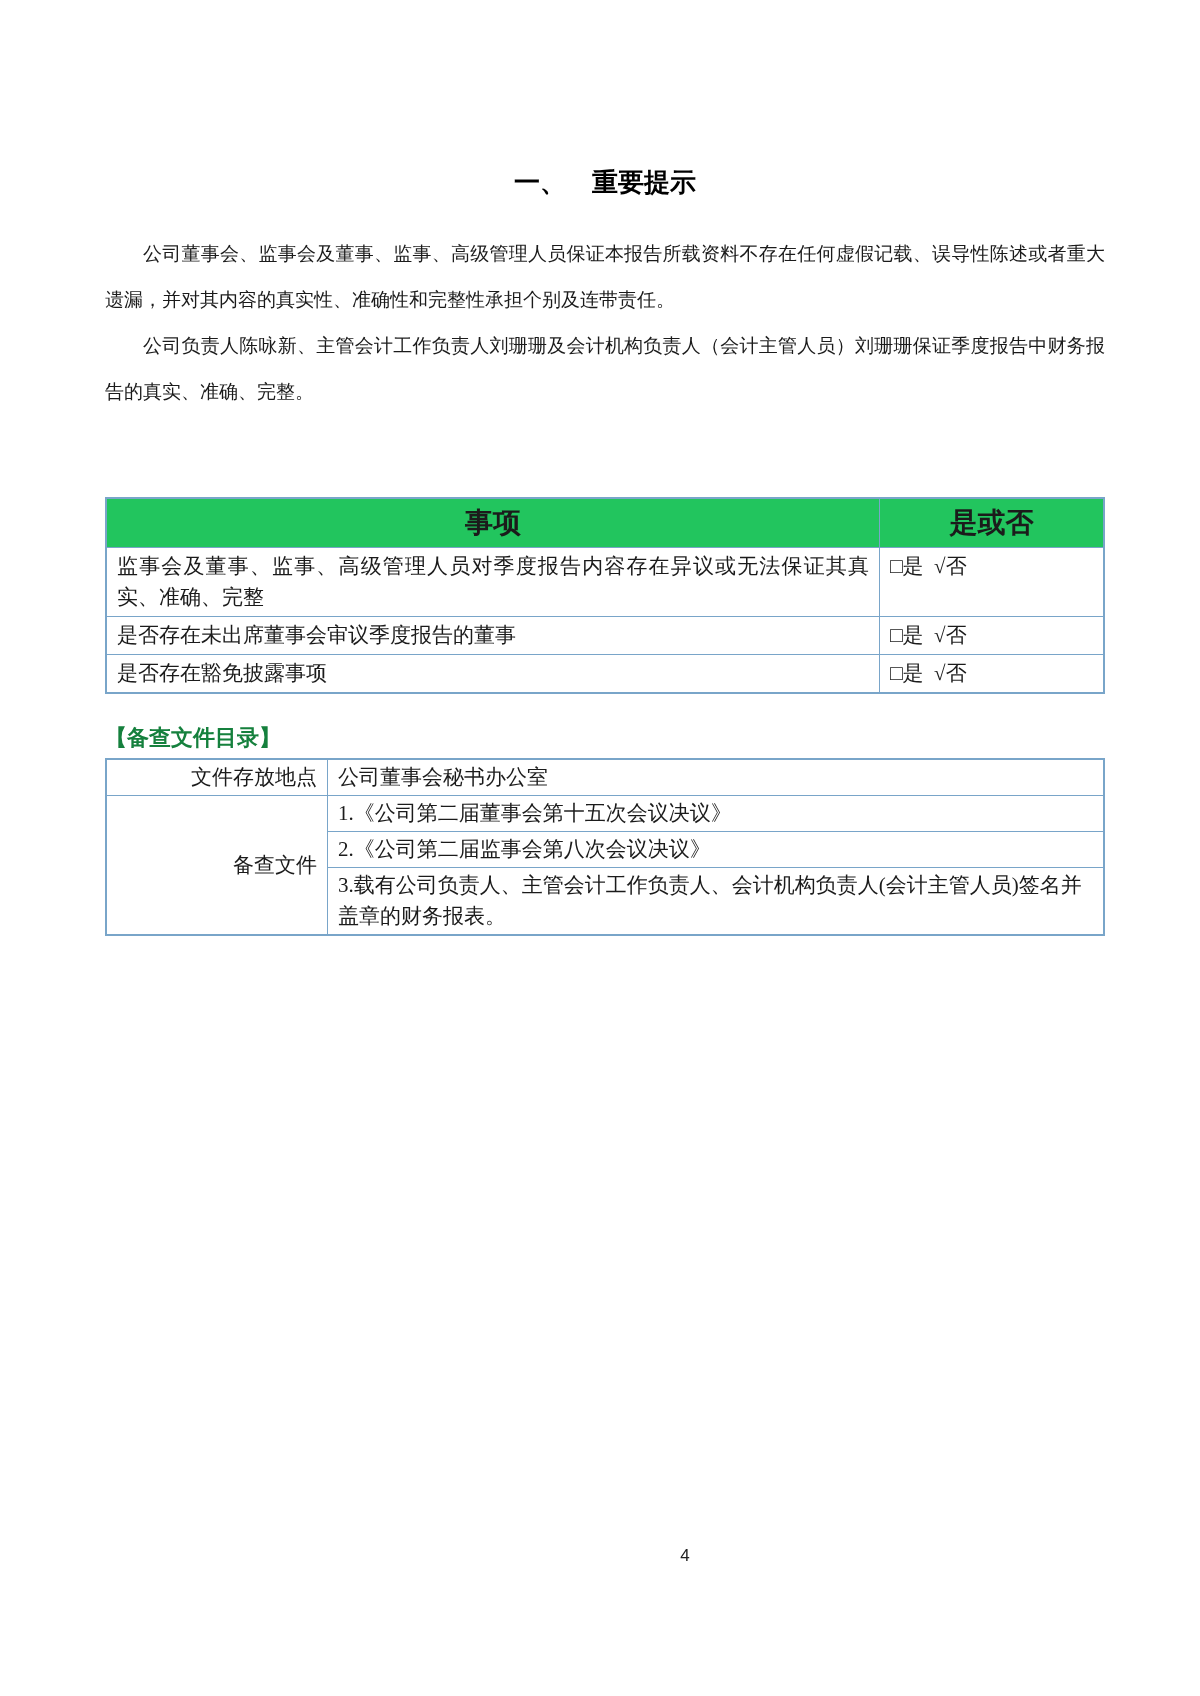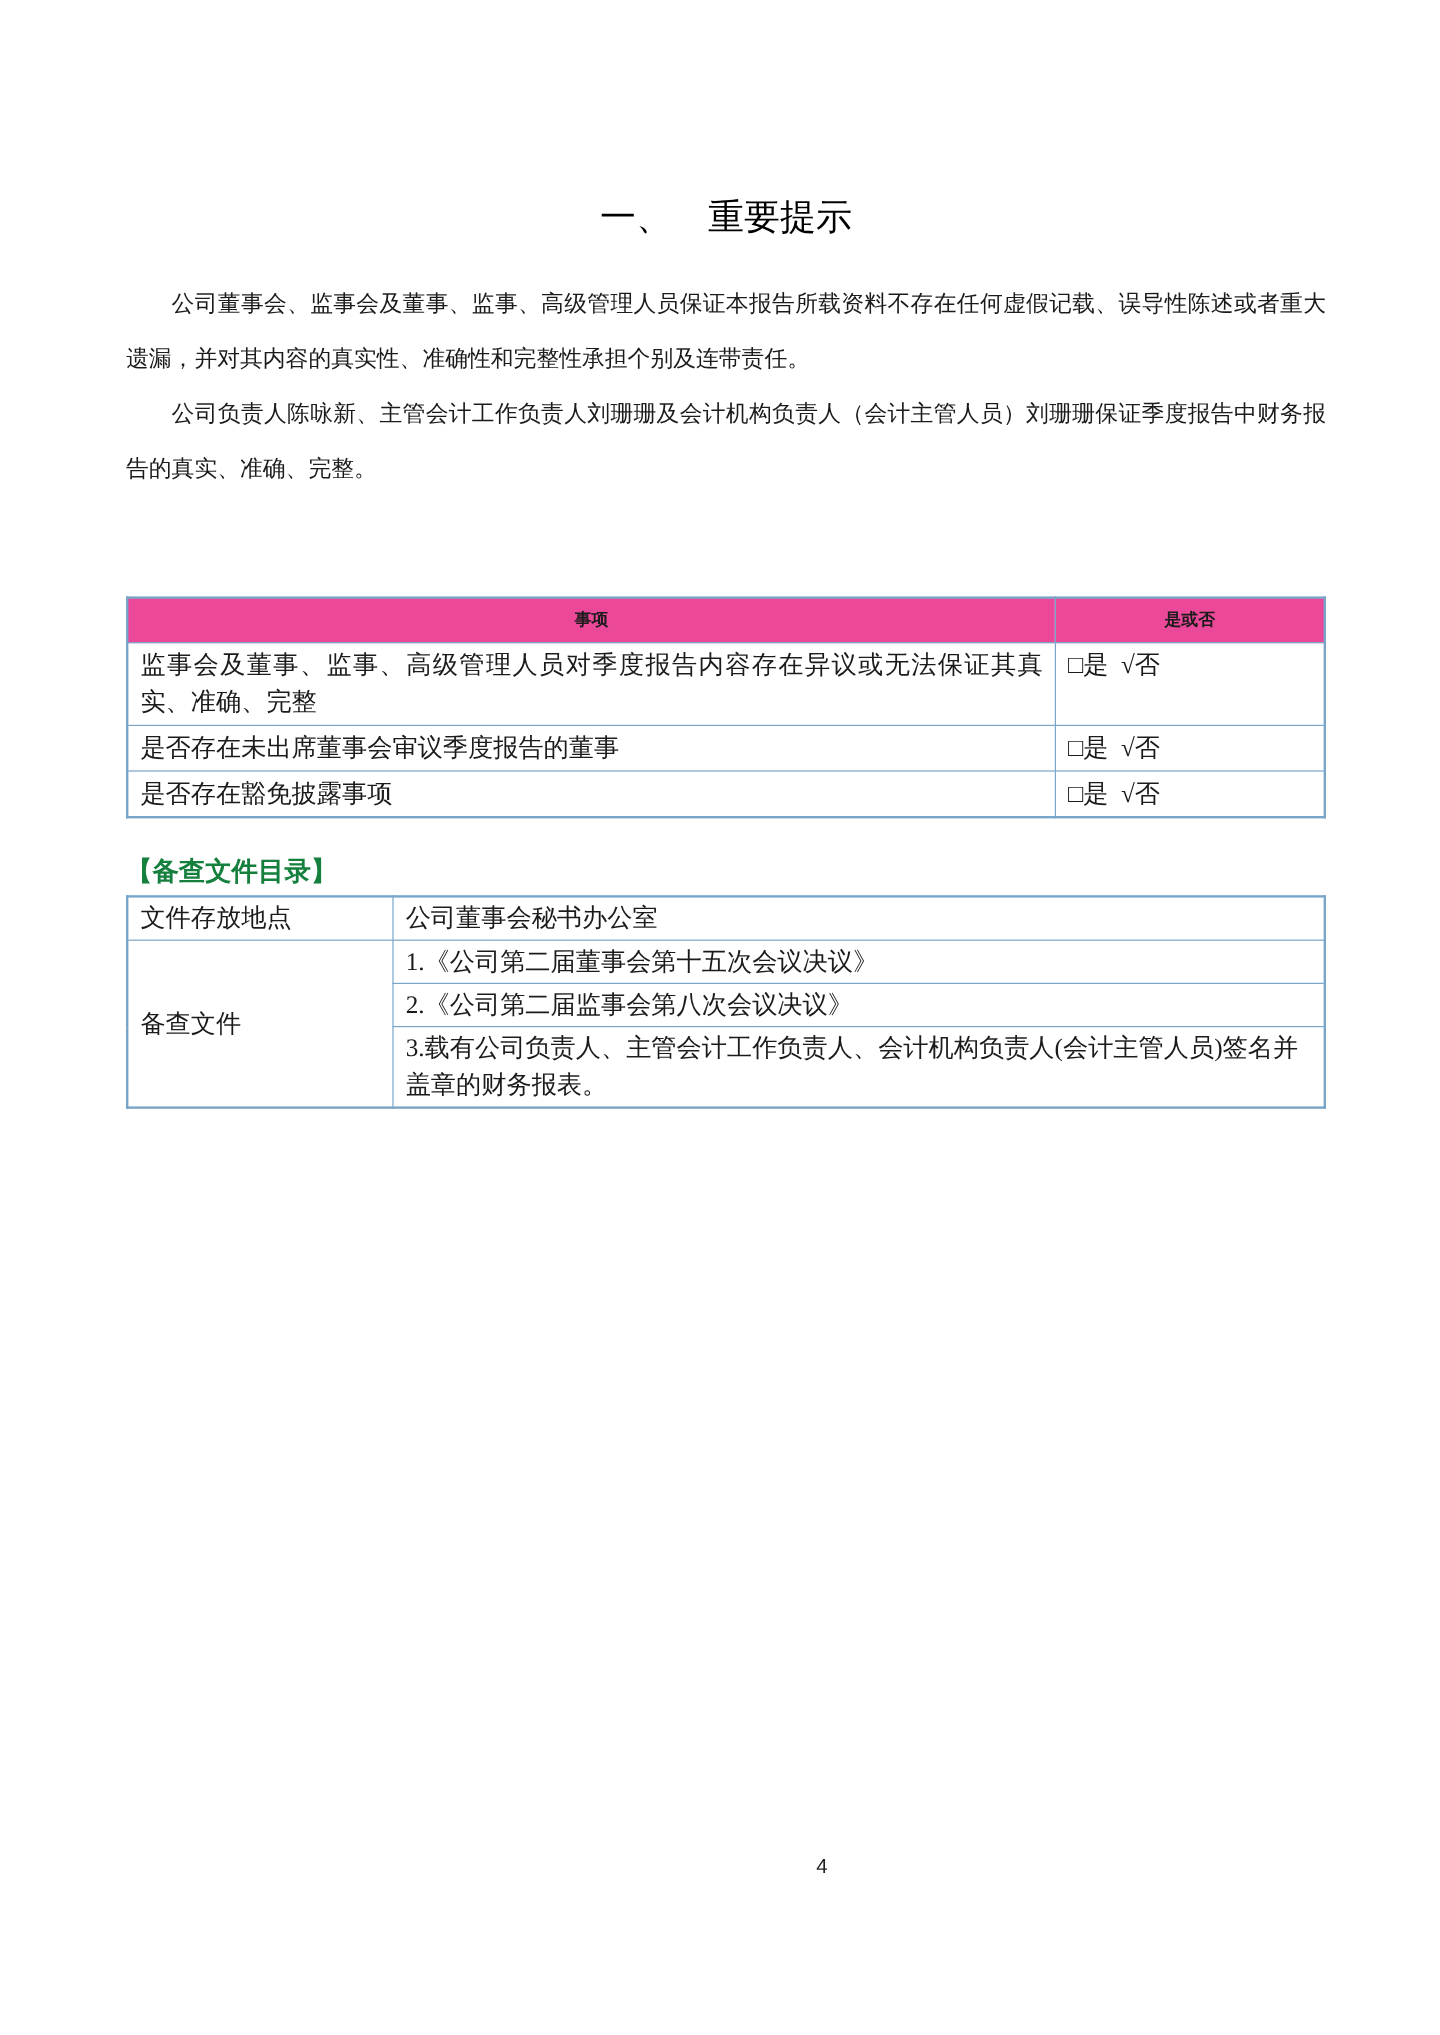--- a/index.html
+++ b/index.html
@@ -17,22 +17,22 @@
   .content {
     position: absolute;
     left: 105px;
     top: 0;
     width: 1000px;
   }
   .doc-title {
     margin: 163px 0 0 0;
     text-align: center;
     font-family: "Liberation Sans", sans-serif;
-    font-weight: normal;
-    font-size: 30px;
+    font-weight: bold;
+    font-size: 26px;
     line-height: 38px;
     color: #000;
     white-space: pre;
   }
   .paragraphs {
     margin-top: 30px;
   }
   .paragraphs p {
     margin: 0;
     font-size: 19px;
@@ -49,24 +49,24 @@
     margin-top: 82px;
     border: 2px solid #79a5c9;
   }
   .statements-table th,
   .statements-table td,
   .documents-table th,
   .documents-table td {
     border: 1px solid #79a5c9;
   }
   .statements-table th {
-    background: #ec4899;
+    background: #22c55e;
     font-family: "Liberation Sans", sans-serif;
     font-weight: bold;
-    font-size: 14px;
+    font-size: 28px;
     text-align: center;
     padding: 5px 8px;
     height: 26px;
   }
   .statements-table td {
     padding: 3px 10px;
     line-height: 31px;
     vertical-align: top;
     text-align: justify;
   }
@@ -87,21 +87,21 @@
   }
   .documents-table {
     border: 2px solid #79a5c9;
   }
   .documents-table td {
     padding: 2px 10px;
     line-height: 31px;
     vertical-align: middle;
   }
   .documents-table td.label-cell {
-    text-align: left;
+    text-align: right;
   }
   .documents-table .r-single td { height: 29px; }
   .documents-table .r-double td { height: 56px; }
   .page-number {
     position: absolute;
     top: 1546px;
     left: 685px;
     transform: translateX(-50%);
     font-size: 17px;
     font-family: "Liberation Sans", sans-serif;

